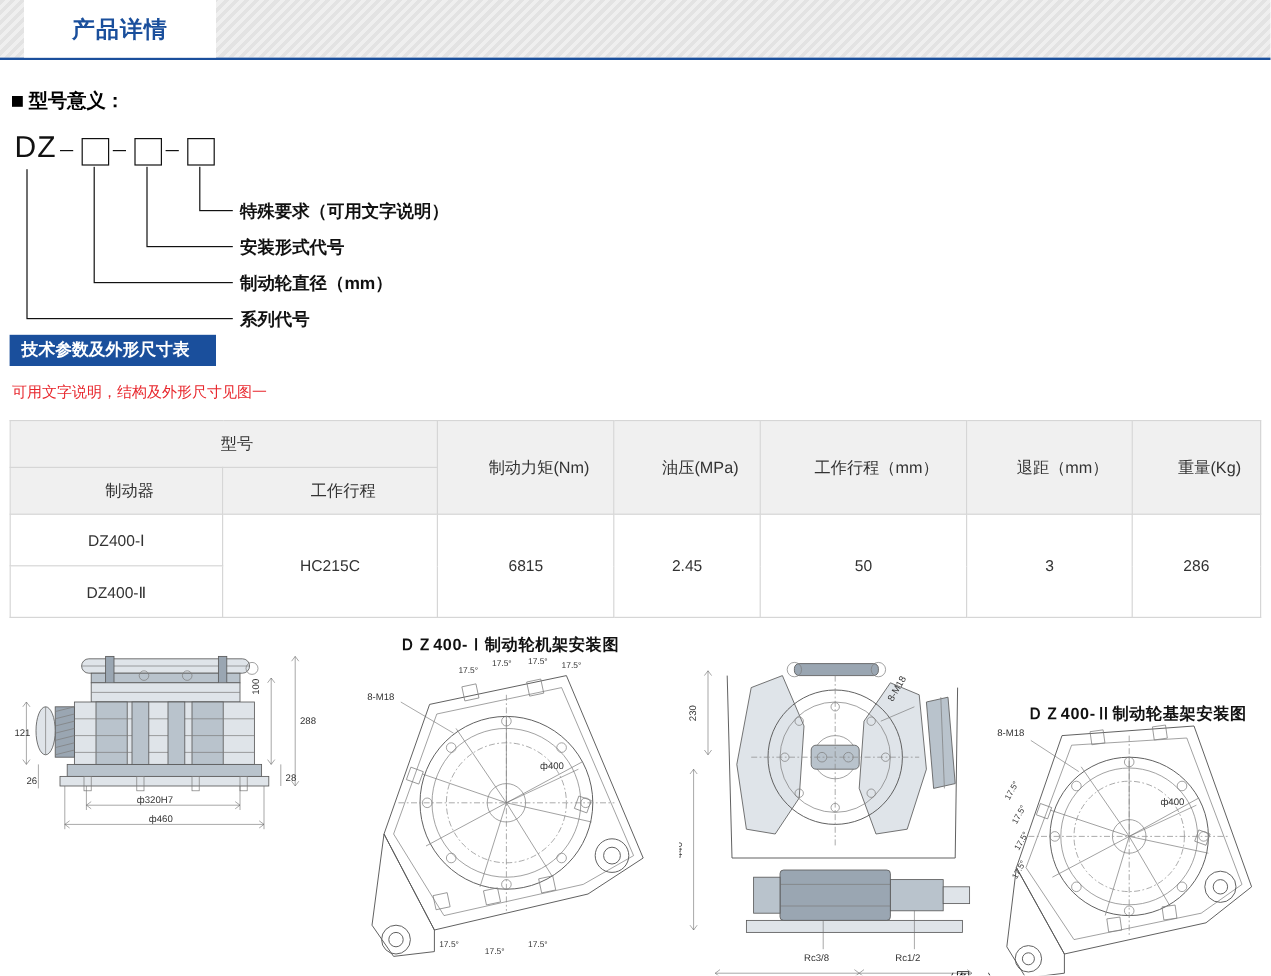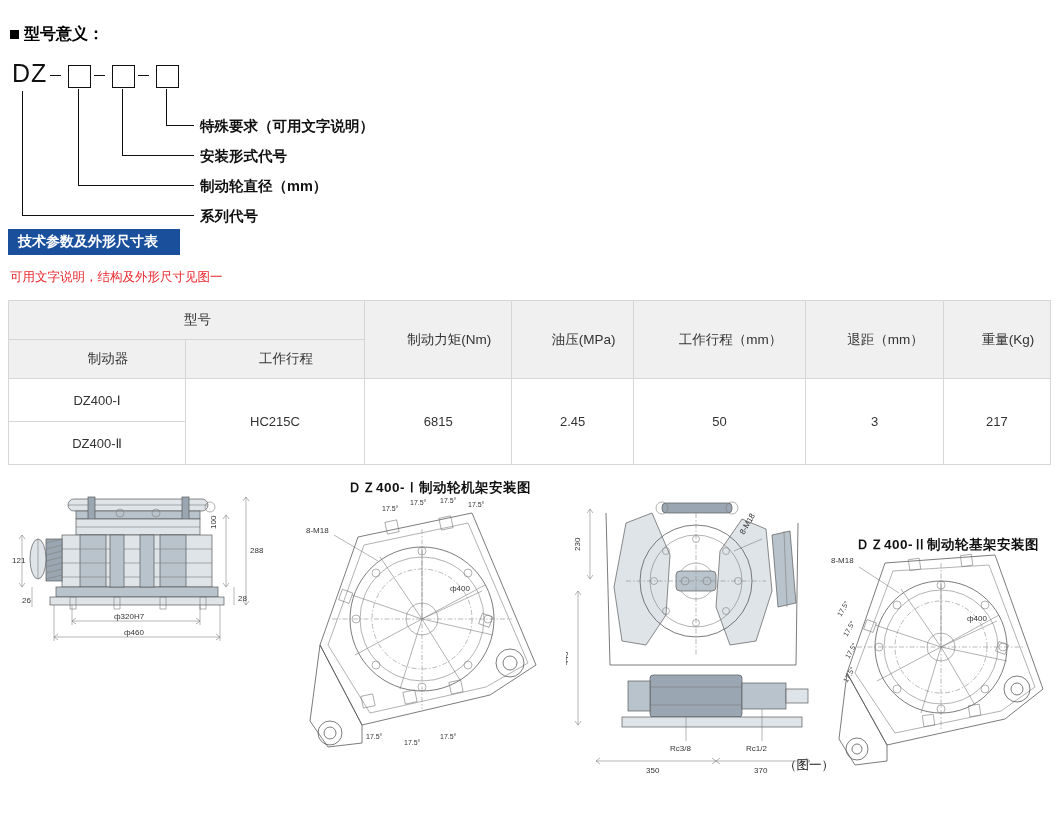--- a/index.html
+++ b/index.html
@@ -186,20 +186,25 @@
   .fl2 { fill: #dfe4e9; stroke: #5a5a5a; stroke-width: 0.7; }
   .fl3 { fill: #9aa6b2; stroke: #5a5a5a; stroke-width: 0.7; }
   .tx  { font-family: "Liberation Sans", sans-serif; font-size: 7px; fill: #333; }
   .tx8 { font-family: "Liberation Sans", sans-serif; font-size: 8px; fill: #333; }
 </style>
 </head>
 <body>
 
 <div id="page">
 
+  <div class="tabbar">
+    <div class="tab-active">
+      <span>产品详情</span>
+    </div>
+  </div>
 
   <div class="sec-title">
     <span class="sq-bullet"></span>
     <span>型号意义：</span>
   </div>
 
   <div class="model-diagram">
 
     <div class="mdl-dz">DZ</div>
 
@@ -249,31 +254,31 @@
       </tr>
     </thead>
     <tbody>
       <tr>
         <td>DZ400-Ⅰ</td>
         <td rowspan="2">HC215C</td>
         <td rowspan="2">6815</td>
         <td rowspan="2">2.45</td>
         <td rowspan="2">50</td>
         <td rowspan="2">3</td>
-        <td rowspan="2">217</td>
+        <td rowspan="2">286</td>
       </tr>
       <tr>
         <td>DZ400-Ⅱ</td>
       </tr>
     </tbody>
   </table>
 
   <div class="drawings">
 
-    <div class="dwg-title" style="left:348px; top:8px;">ＤＺ400-Ⅰ制动轮机架安装图</div>
+    <div class="dwg-title" style="left:333px; top:8px;">ＤＺ400-Ⅰ制动轮机架安装图</div>
     <div class="dwg-title" style="left:856px; top:65px;">ＤＺ400-Ⅱ制动轮基架安装图</div>
     <div class="fig-caption" style="left:784px; top:286px;">（图一）</div>
 
     <svg width="300" height="180" style="position:absolute; left:10px; top:20px;">
 
       <rect class="fl2" x="58" y="8" width="140" height="12" rx="6"></rect>
       <line class="ln2" x1="58" y1="14" x2="198" y2="14"></line>
       <rect class="fl" x="66" y="20" width="124" height="8"></rect>
 
       <rect class="fl3" x="78" y="6" width="7" height="30"></rect>

